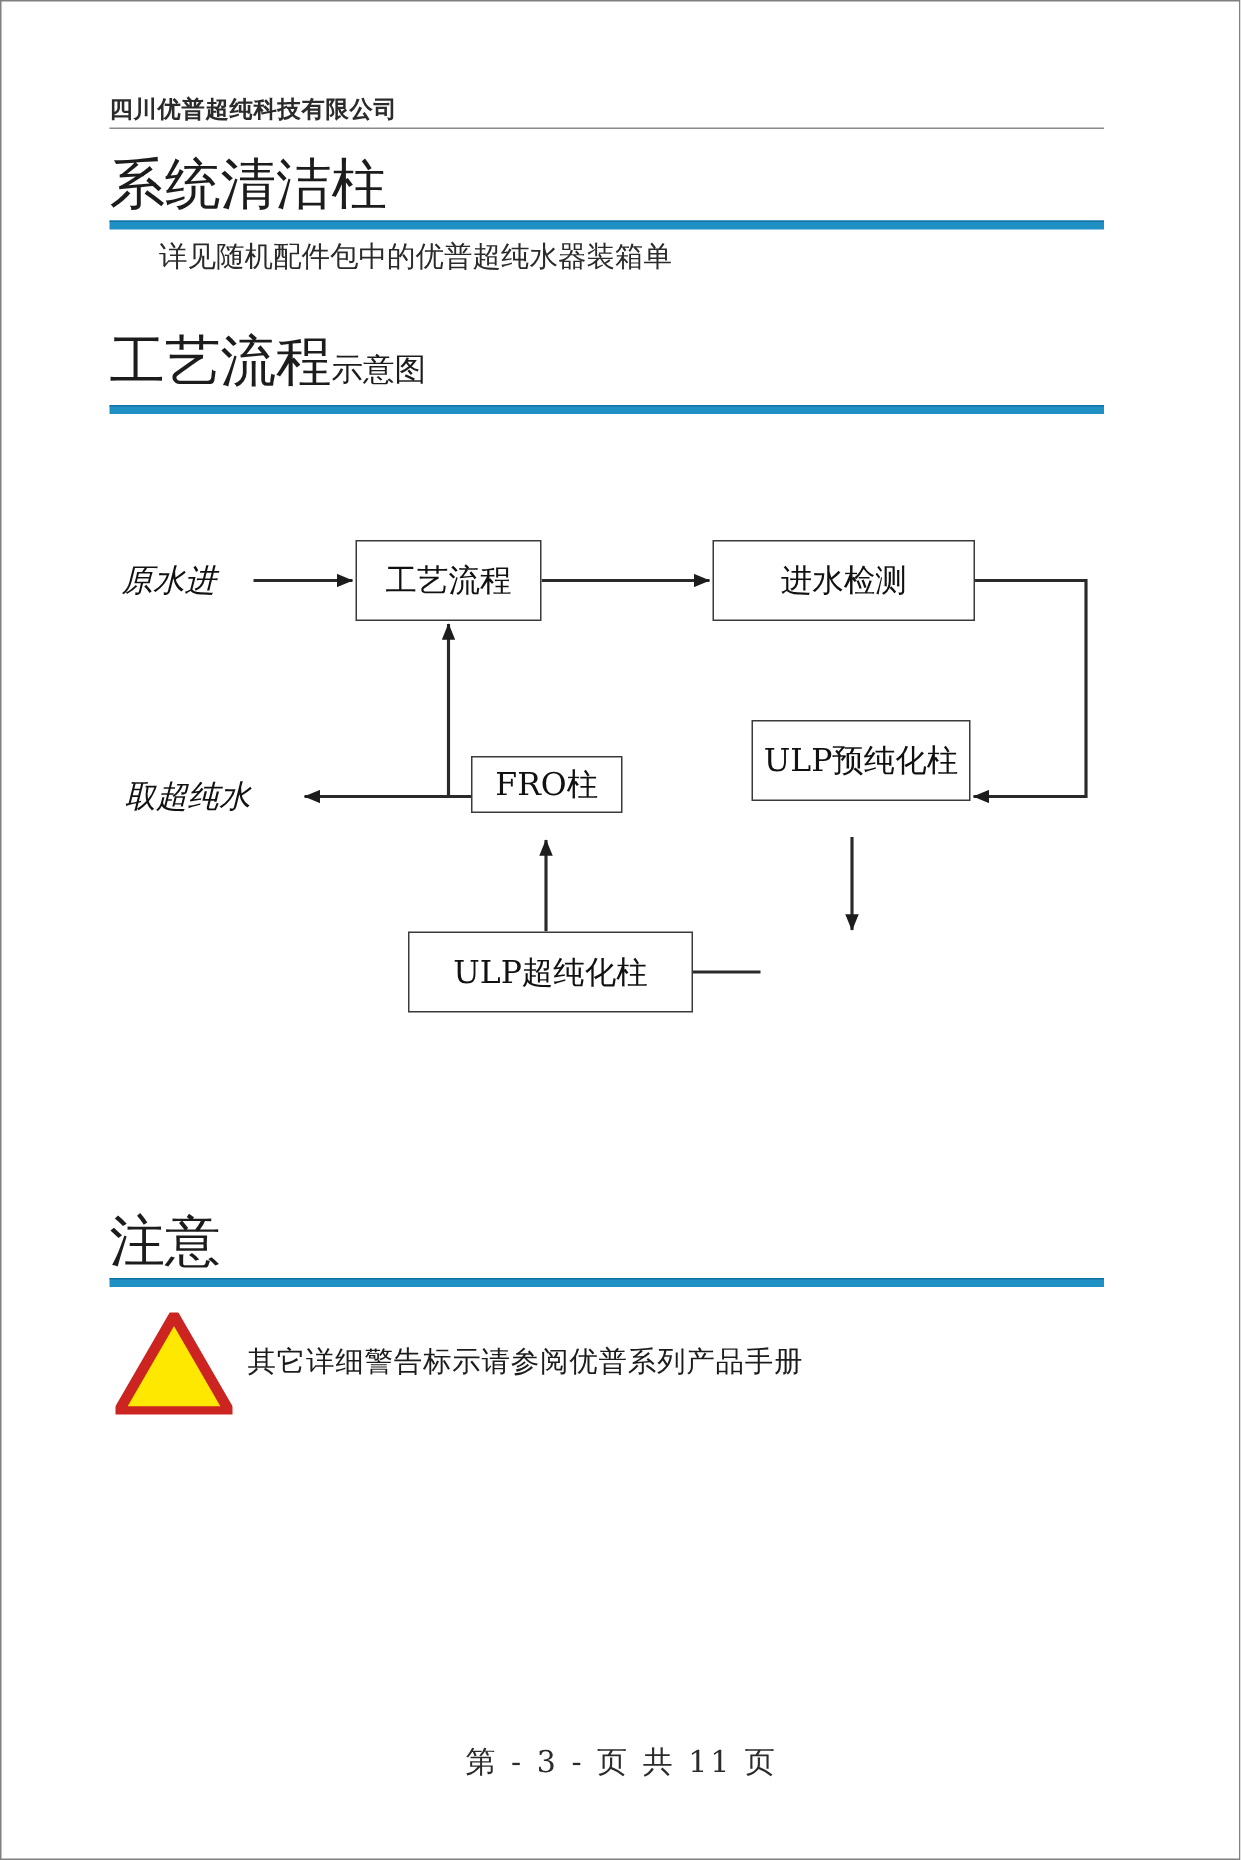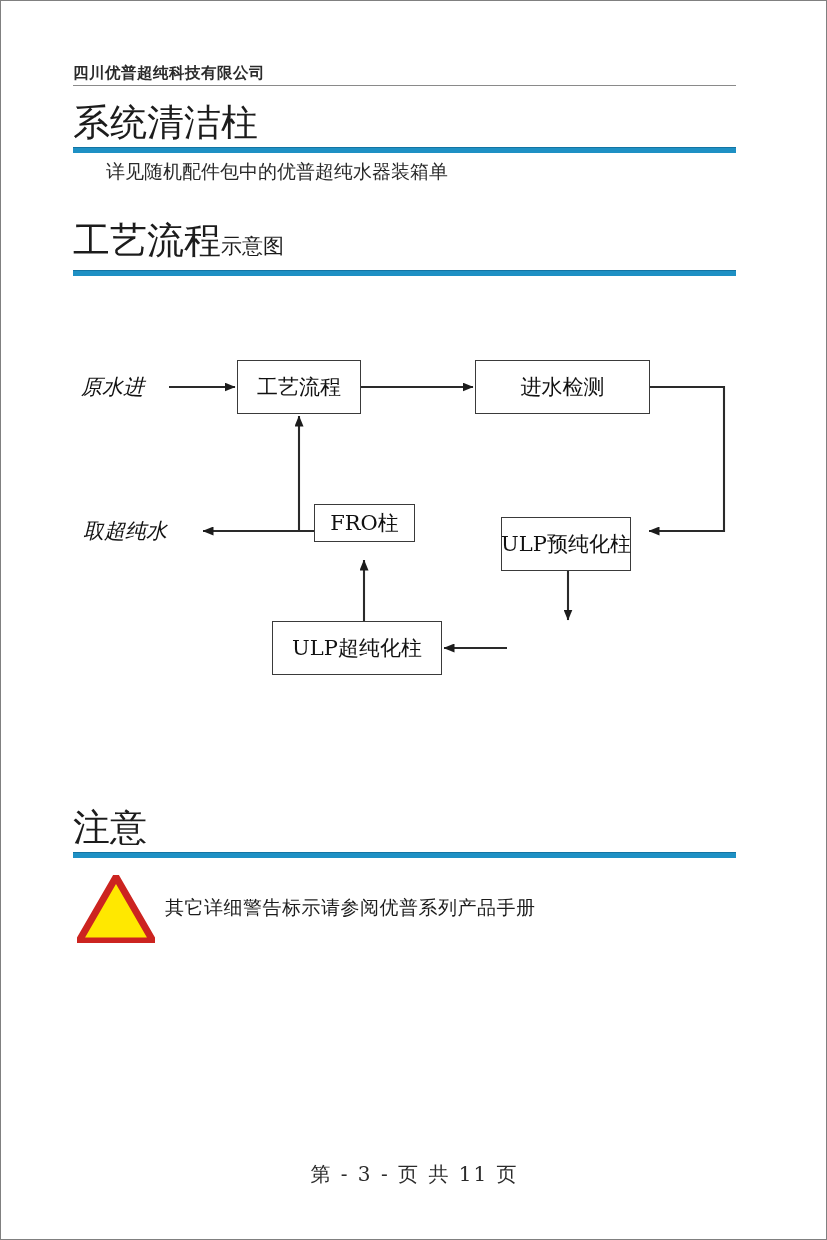--- a/index.html
+++ b/index.html
@@ -194,24 +194,24 @@
       <line x1="298" y1="530" x2="298" y2="415" marker-end="url(#ah)"></line>
     </g>
   </svg>
 
   <div class="freelabel" style="left:80px; top:372px;">原水进</div>
 
   <div class="node" style="left:236px; top:359px; width:124px; height:54px;">工艺流程</div>
 
   <div class="node" style="left:474px; top:359px; width:175px; height:54px;">进水检测</div>
 
-  <div class="node" style="left:500px; top:516px; width:130px; height:54px;">ULP预纯化柱</div>
-
-
-  <div class="node" style="left:271px; top:620px; width:170px; height:54px;">ULP超纯化柱</div>
+  <div class="node" style="left:500px; top:479px; width:146px; height:54px;">ULP预纯化柱</div>
+
+
+  <div class="node" style="left:271px; top:620px; width:190px; height:54px;">ULP超纯化柱</div>
 
   <div class="node" style="left:313px; top:503px; width:101px; height:38px;">FRO柱</div>
 
   <div class="freelabel" style="left:82px; top:516px;">取超纯水</div>
 
   <div class="section" style="top:805px;">
     <div class="sec-title">注意</div>
     <div class="blue-rule"></div>
   </div>
 

